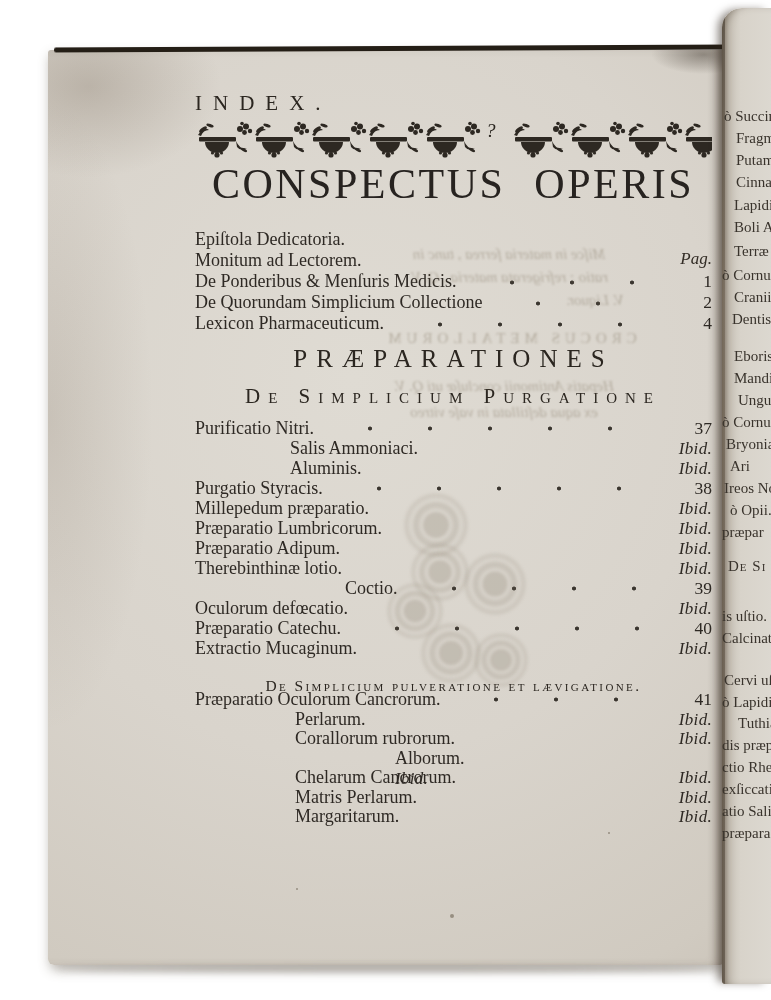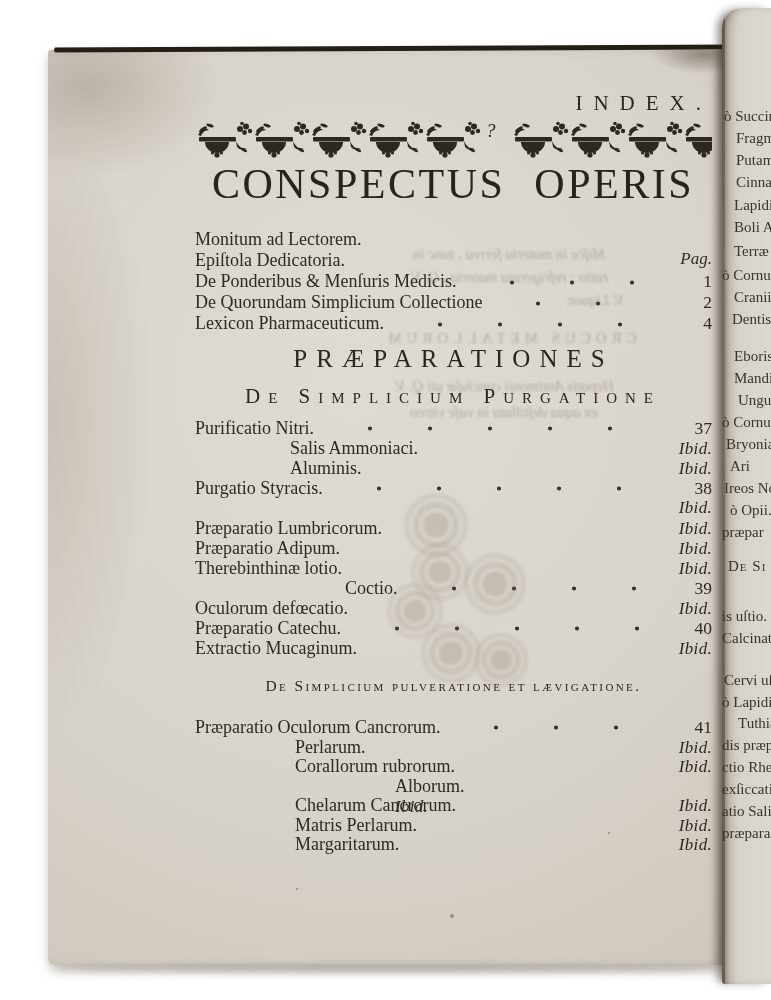--- a/index.html
+++ b/index.html
@@ -26,21 +26,21 @@
     content:"";position:absolute;left:6px;right:-2px;top:-4px;height:5px;
     background:#241e16;border-radius:3px;transform:rotate(-.25deg);filter:blur(.4px);
   }
   .page::after{ 
     content:"";position:absolute;left:10px;right:6px;bottom:-7px;height:6px;
     background:rgba(105,96,85,.35);filter:blur(3px);border-radius:50%;
   }
 
   
   .index-heading{
-    position:absolute;left:147px;top:41px;width:517px;text-align:right;
+    position:absolute;left:147px;top:41px;width:517px;text-align:left;
     font-size:21px;letter-spacing:11px;color:#2b2620;
   }
   .ornament{position:absolute;left:150px;top:68px;width:514px;height:40px;}
   .ornament svg{display:block;width:100%;height:100%;}
   .ornament .orn-mark{
     position:absolute;left:288px;top:2px;font-size:19px;font-style:italic;color:#2b2620;
   }
   .main-title{
     position:absolute;left:122px;top:110px;width:566px;text-align:center;
     font-size:42px;letter-spacing:2.5px;word-spacing:16px;color:#272320;
@@ -57,21 +57,21 @@
     position:absolute;left:130px;top:334px;width:550px;
     font-size:21px;letter-spacing:8px;
   }
   .pulv-heading{
     position:absolute;left:147px;top:627px;width:517px;
     font-size:15.5px;letter-spacing:2.4px;
   }
 
   
   .rows{position:absolute;left:147px;width:517px;}
-  .rows-a{top:179px;} .rows-b{top:368px;} .rows-c{top:667px;}
+  .rows-a{top:179px;} .rows-b{top:368px;} .rows-c{top:639px;}
   .idx-row{display:flex;align-items:baseline;height:21px;font-size:18px;white-space:nowrap;}
   .rows-b .idx-row{height:20px;}
   .rows-c .idx-row{height:19.5px;}
   .row-label{flex:0 0 auto;}
   .leader{flex:1 1 auto;align-self:stretch;margin:0 8px 0 14px;}
   .has-dots .leader{
     background-image:radial-gradient(circle, rgba(45,40,34,.92) 1.7px, rgba(45,40,34,0) 2.3px);
     background-size:60px 9px;background-repeat:repeat-x;background-position:12px 58%;
   }
   .row-page{flex:0 0 50px;text-align:right;font-size:17.5px;}
@@ -159,26 +159,26 @@
       <span class="orn-mark">?</span>
     </div>
 
     <div class="main-title">CONSPECTUS OPERIS</div>
 
     <div class="rows rows-a">
       <span class="pag-label">Pag.</span>
       <div>
 
       <div class="idx-row">
+          <span class="row-label">Epiſtola Dedicatoria.</span>
+          <span class="leader"></span>
+          <span class="row-page"></span>
+        </div>
+          <div class="idx-row">
           <span class="row-label">Monitum ad Lectorem.</span>
-          <span class="leader"></span>
-          <span class="row-page"></span>
-        </div>
-          <div class="idx-row">
-          <span class="row-label">Epiſtola Dedicatoria.</span>
           <span class="leader"></span>
           <span class="row-page"></span>
         </div>
           <div class="idx-row has-dots">
           <span class="row-label">De Ponderibus &amp; Menſuris Medicis.</span>
           <span class="leader"></span>
           <span class="row-page">1</span>
         </div>
           <div class="idx-row has-dots">
           <span class="row-label">De Quorundam Simplicium Collectione</span>
@@ -214,20 +214,21 @@
           <span class="row-label">Aluminis.</span>
           <span class="leader"></span>
           <span class="row-page">Ibid.</span>
         </div>
           <div class="idx-row has-dots">
           <span class="row-label">Purgatio Styracis.</span>
           <span class="leader"></span>
           <span class="row-page">38</span>
         </div>
           <div class="idx-row ibid">
+          <span class="row-label">Millepedum præparatio.</span>
           <span class="leader"></span>
           <span class="row-page">Ibid.</span>
         </div>
           <div class="idx-row ibid">
           <span class="row-label">Præparatio Lumbricorum.</span>
           <span class="leader"></span>
           <span class="row-page">Ibid.</span>
         </div>
           <div class="idx-row ibid">
           <span class="row-label">Præparatio Adipum.</span>

